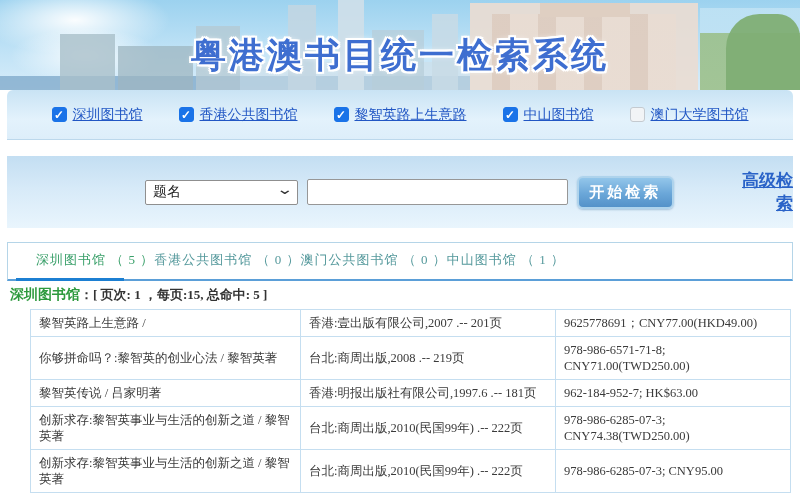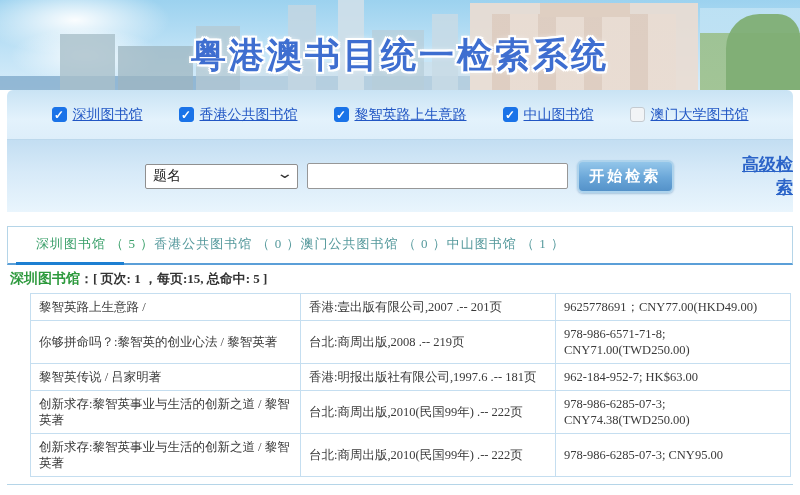--- a/index.html
+++ b/index.html
@@ -42,21 +42,21 @@
   .lib-row { height:50px; display:flex; align-items:center; justify-content:center; gap:36px;
     background:linear-gradient(180deg,#c9e3f4 0%,#e3f2fc 60%,#ddeefa 100%);
     border-bottom:1px solid #bcd8ec; }
   .lib-item { display:flex; align-items:center; gap:6px; cursor:pointer; }
   .cb { width:15px; height:15px; border-radius:3px; background:#1a73e8; color:#fff;
     font-size:12px; line-height:15px; text-align:center; font-weight:bold;
     border:1px solid #1a73e8; }
   .cb.unchecked { background:#f2f4f6; border:1px solid #c4cad0; }
   .lib-label { color:#2257c4; font-size:14px; text-decoration:underline; }
   .search-row { height:72px; display:flex; align-items:center; padding-left:138px;
-    background:linear-gradient(180deg,#c3def2 0%,#d7eaf8 45%,#e9f5fd 100%); }
+    background:linear-gradient(180deg,#c3def2 0%,#d7eaf8 45%,#e9f5fd 100%);margin-top:16px; }
   .fake-select { width:155px; height:25px; background:#fff; border:1px solid #8f8f8f;
     border-radius:2px; display:flex; align-items:center; justify-content:space-between;
     padding:0 7px; font-size:14px; color:#222; cursor:pointer; }
   .chev { font-size:14px; color:#333; transform:scaleX(1.5); margin-top:-6px; }
   .query { width:263px; height:26px; border:1px solid #979797; border-radius:2px;
     margin-left:9px; background:#fff; padding:0 6px; font-size:14px; }
   .go-btn { margin-left:9px; width:98px; height:33px; border-radius:6px; cursor:pointer;
     background:linear-gradient(180deg,#93c6ea 0%,#6aa6d8 55%,#5492c9 100%);
     border:2px solid #aed3ec; color:#fff; font-weight:bold; font-size:15px;
     letter-spacing:3px; box-shadow:0 1px 2px rgba(60,110,160,.35); }

